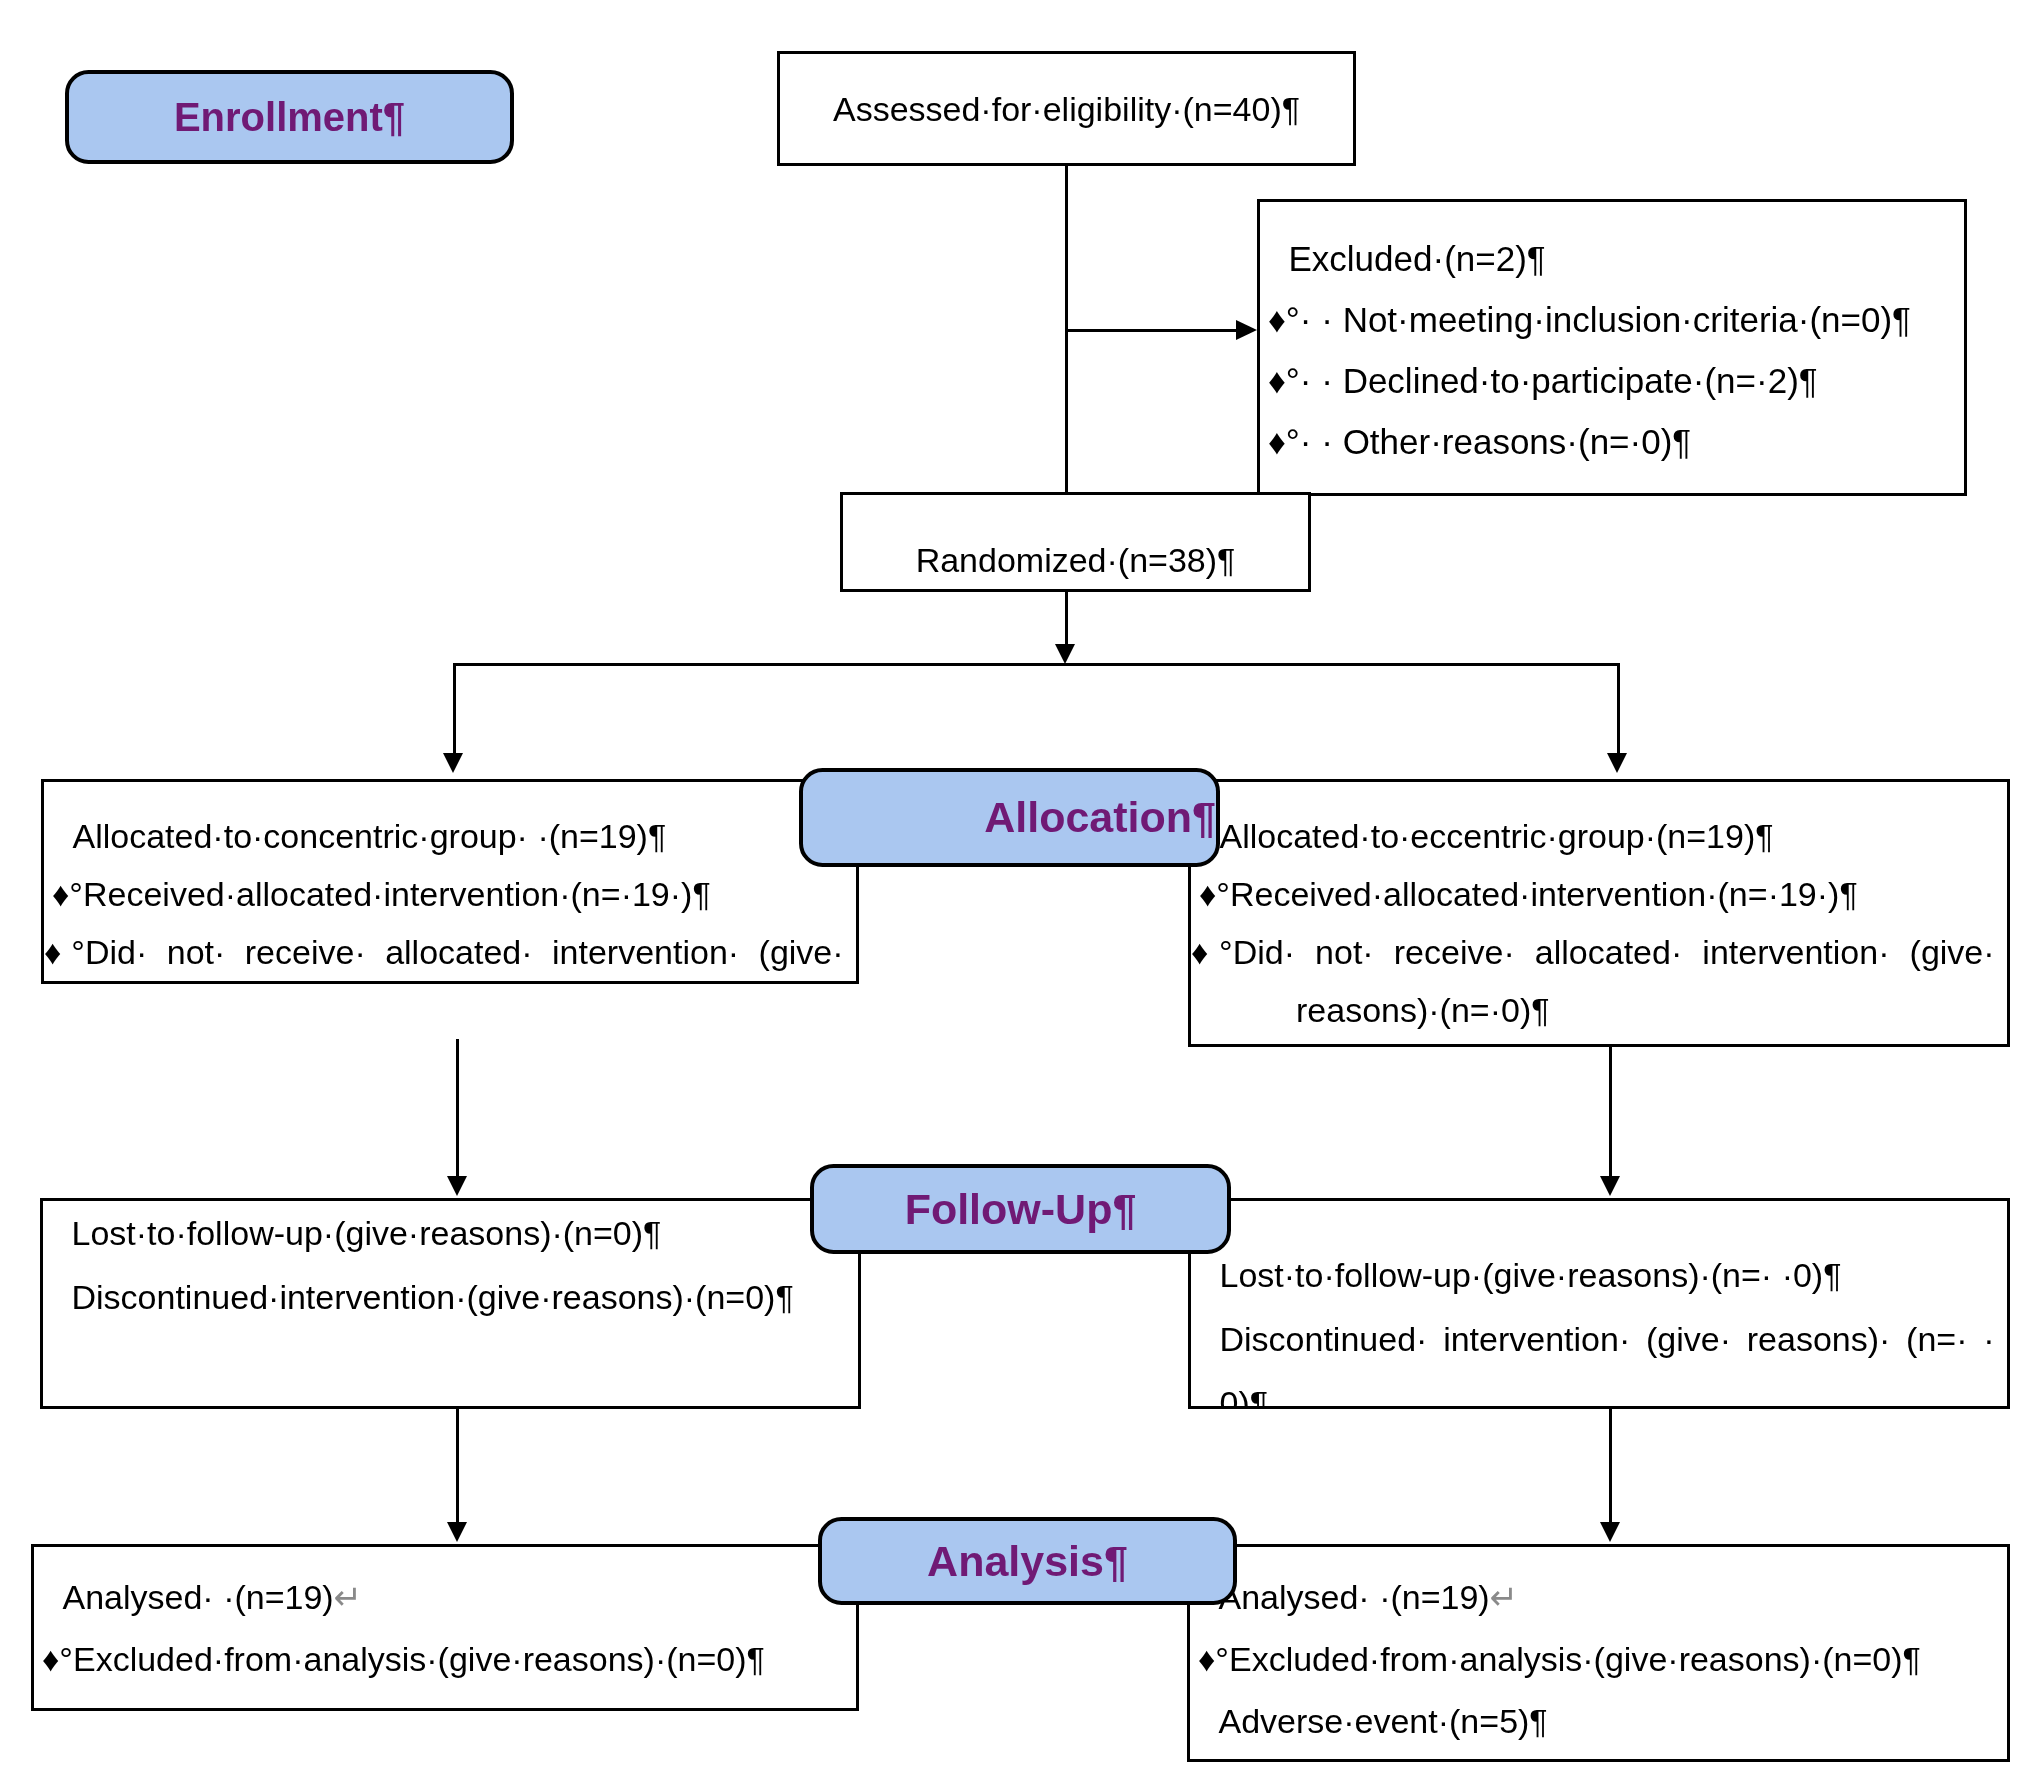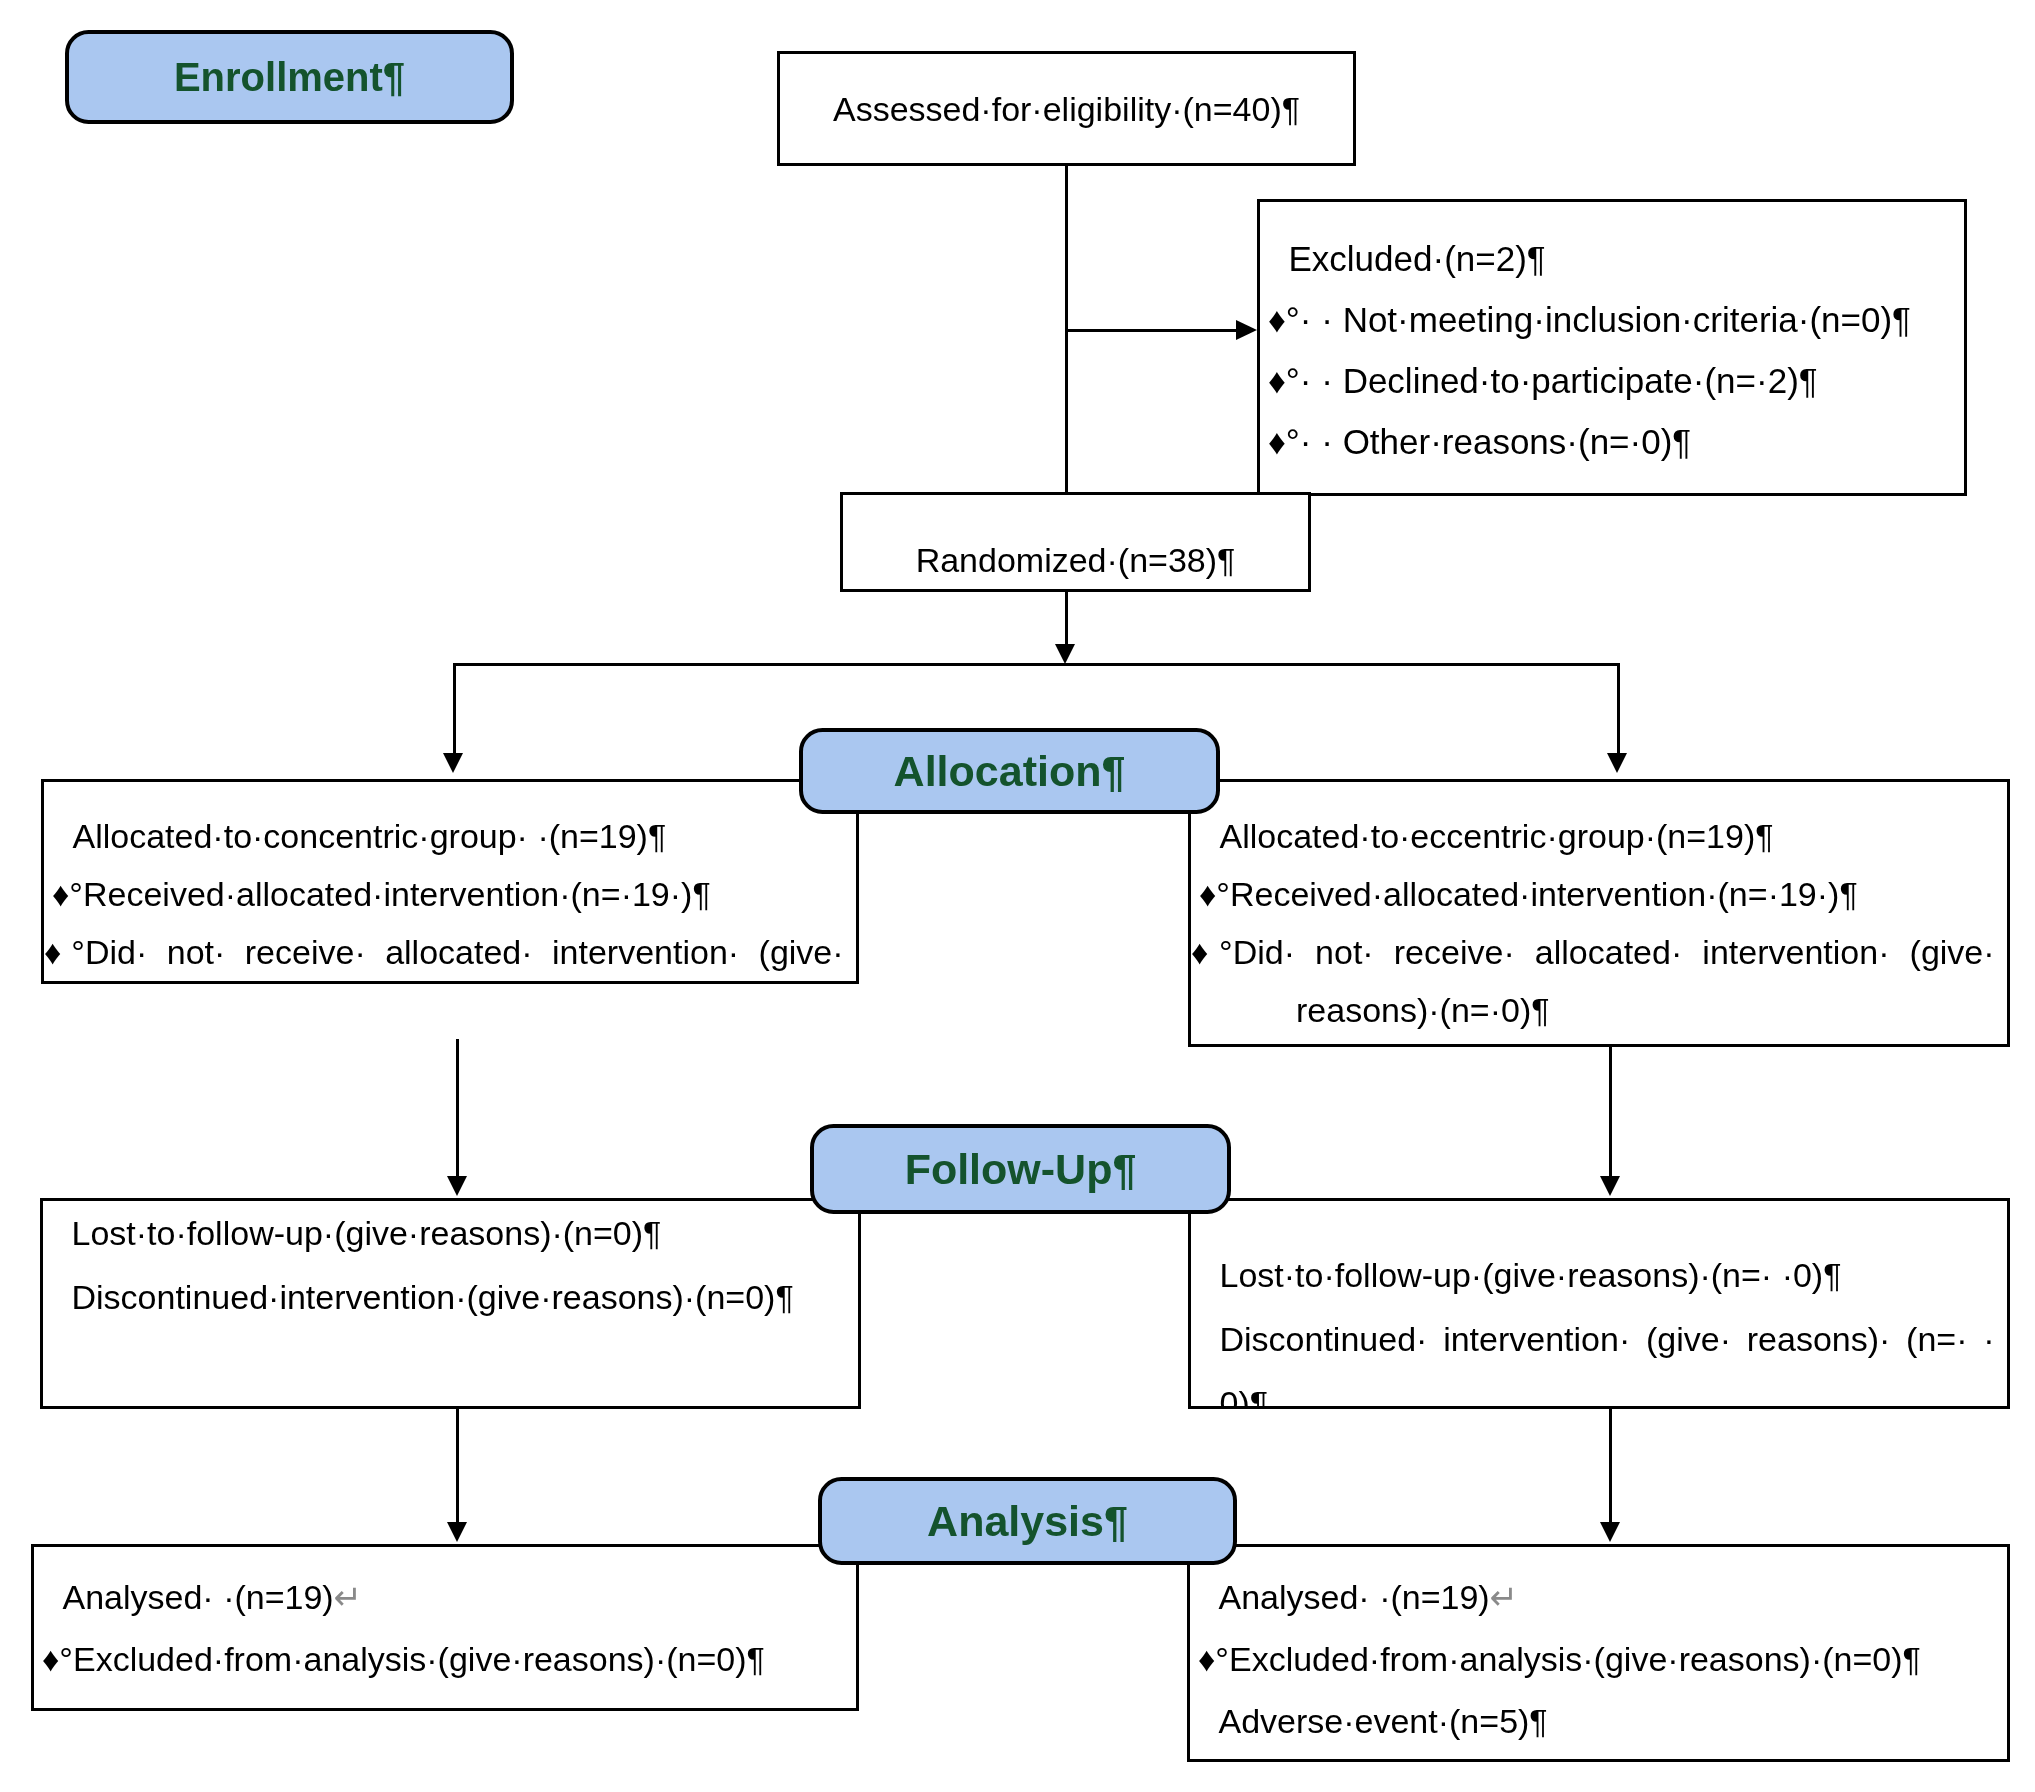--- a/index.html
+++ b/index.html
@@ -3,22 +3,23 @@
 <meta charset="utf-8">
 <style>
   html,body{margin:0;padding:0;background:#fff;}
   #canvas{
     position:relative;width:2035px;height:1793px;background:#ffffff;
     font-family:"Liberation Sans","DejaVu Sans",sans-serif;color:#000;overflow:hidden;
   }
   .stage{
     position:absolute;background:#aac7f0;border:4.3px solid #000;border-radius:23.5px;
     display:flex;align-items:center;justify-content:center;
-    font-weight:bold;color:#14532d;z-index:5;box-sizing:border-box;
+    font-weight:bold;color:#701a75;z-index:5;box-sizing:border-box;
     font-size:43px;
+    margin-top:40px;
   }
   .box{
     position:absolute;background:#fff;border:3.1px solid #000;box-sizing:border-box;
     font-size:34px;line-height:58px;z-index:2;overflow:hidden;
   }
   .flexcenter{display:flex;align-items:center;justify-content:center;text-align:center;}
   .line{padding-left:28.5px;padding-right:17.3px;white-space:nowrap;}
   .bullet-line{padding-left:8px;white-space:nowrap;}
   .jline{
     padding-right:12.4px;white-space:normal;
@@ -63,21 +64,21 @@
 
   <div class="vline" style="left:1065px;top:592px;width:3.1px;height:53px;"></div>
   <div class="arrow-down" style="left:1055px;top:644px;"></div>
 
   <div class="hline" style="left:454px;top:663px;width:1166px;height:3.1px;"></div>
   <div class="vline" style="left:453px;top:663px;width:3.1px;height:90px;"></div>
   <div class="arrow-down" style="left:443px;top:753px;"></div>
   <div class="vline" style="left:1617px;top:663px;width:3.1px;height:90px;"></div>
   <div class="arrow-down" style="left:1607px;top:753px;"></div>
 
-  <div class="stage" style="left:799px;top:728px;width:421px;height:86px;">
+  <div class="stage" style="left:799px;top:728px;width:421px;height:99px;justify-content:flex-end;">
     <span>Allocation¶</span>
   </div>
 
   <div class="box" style="left:41px;top:779px;width:818px;height:205px;padding-top:25px;">
     <div class="line">Allocated·to·concentric·group· ·(n=19)¶</div>
     <div class="bullet-line"><span>♦°</span><span>Received·allocated·intervention·(n=·19·)¶</span></div>
     <div class="jline"><span>♦°</span><span>Did· not· receive· allocated· intervention· (give·</span></div>
   </div>
 
   <div class="box" style="left:1188px;top:779px;width:822px;height:268px;padding-top:25px;">

